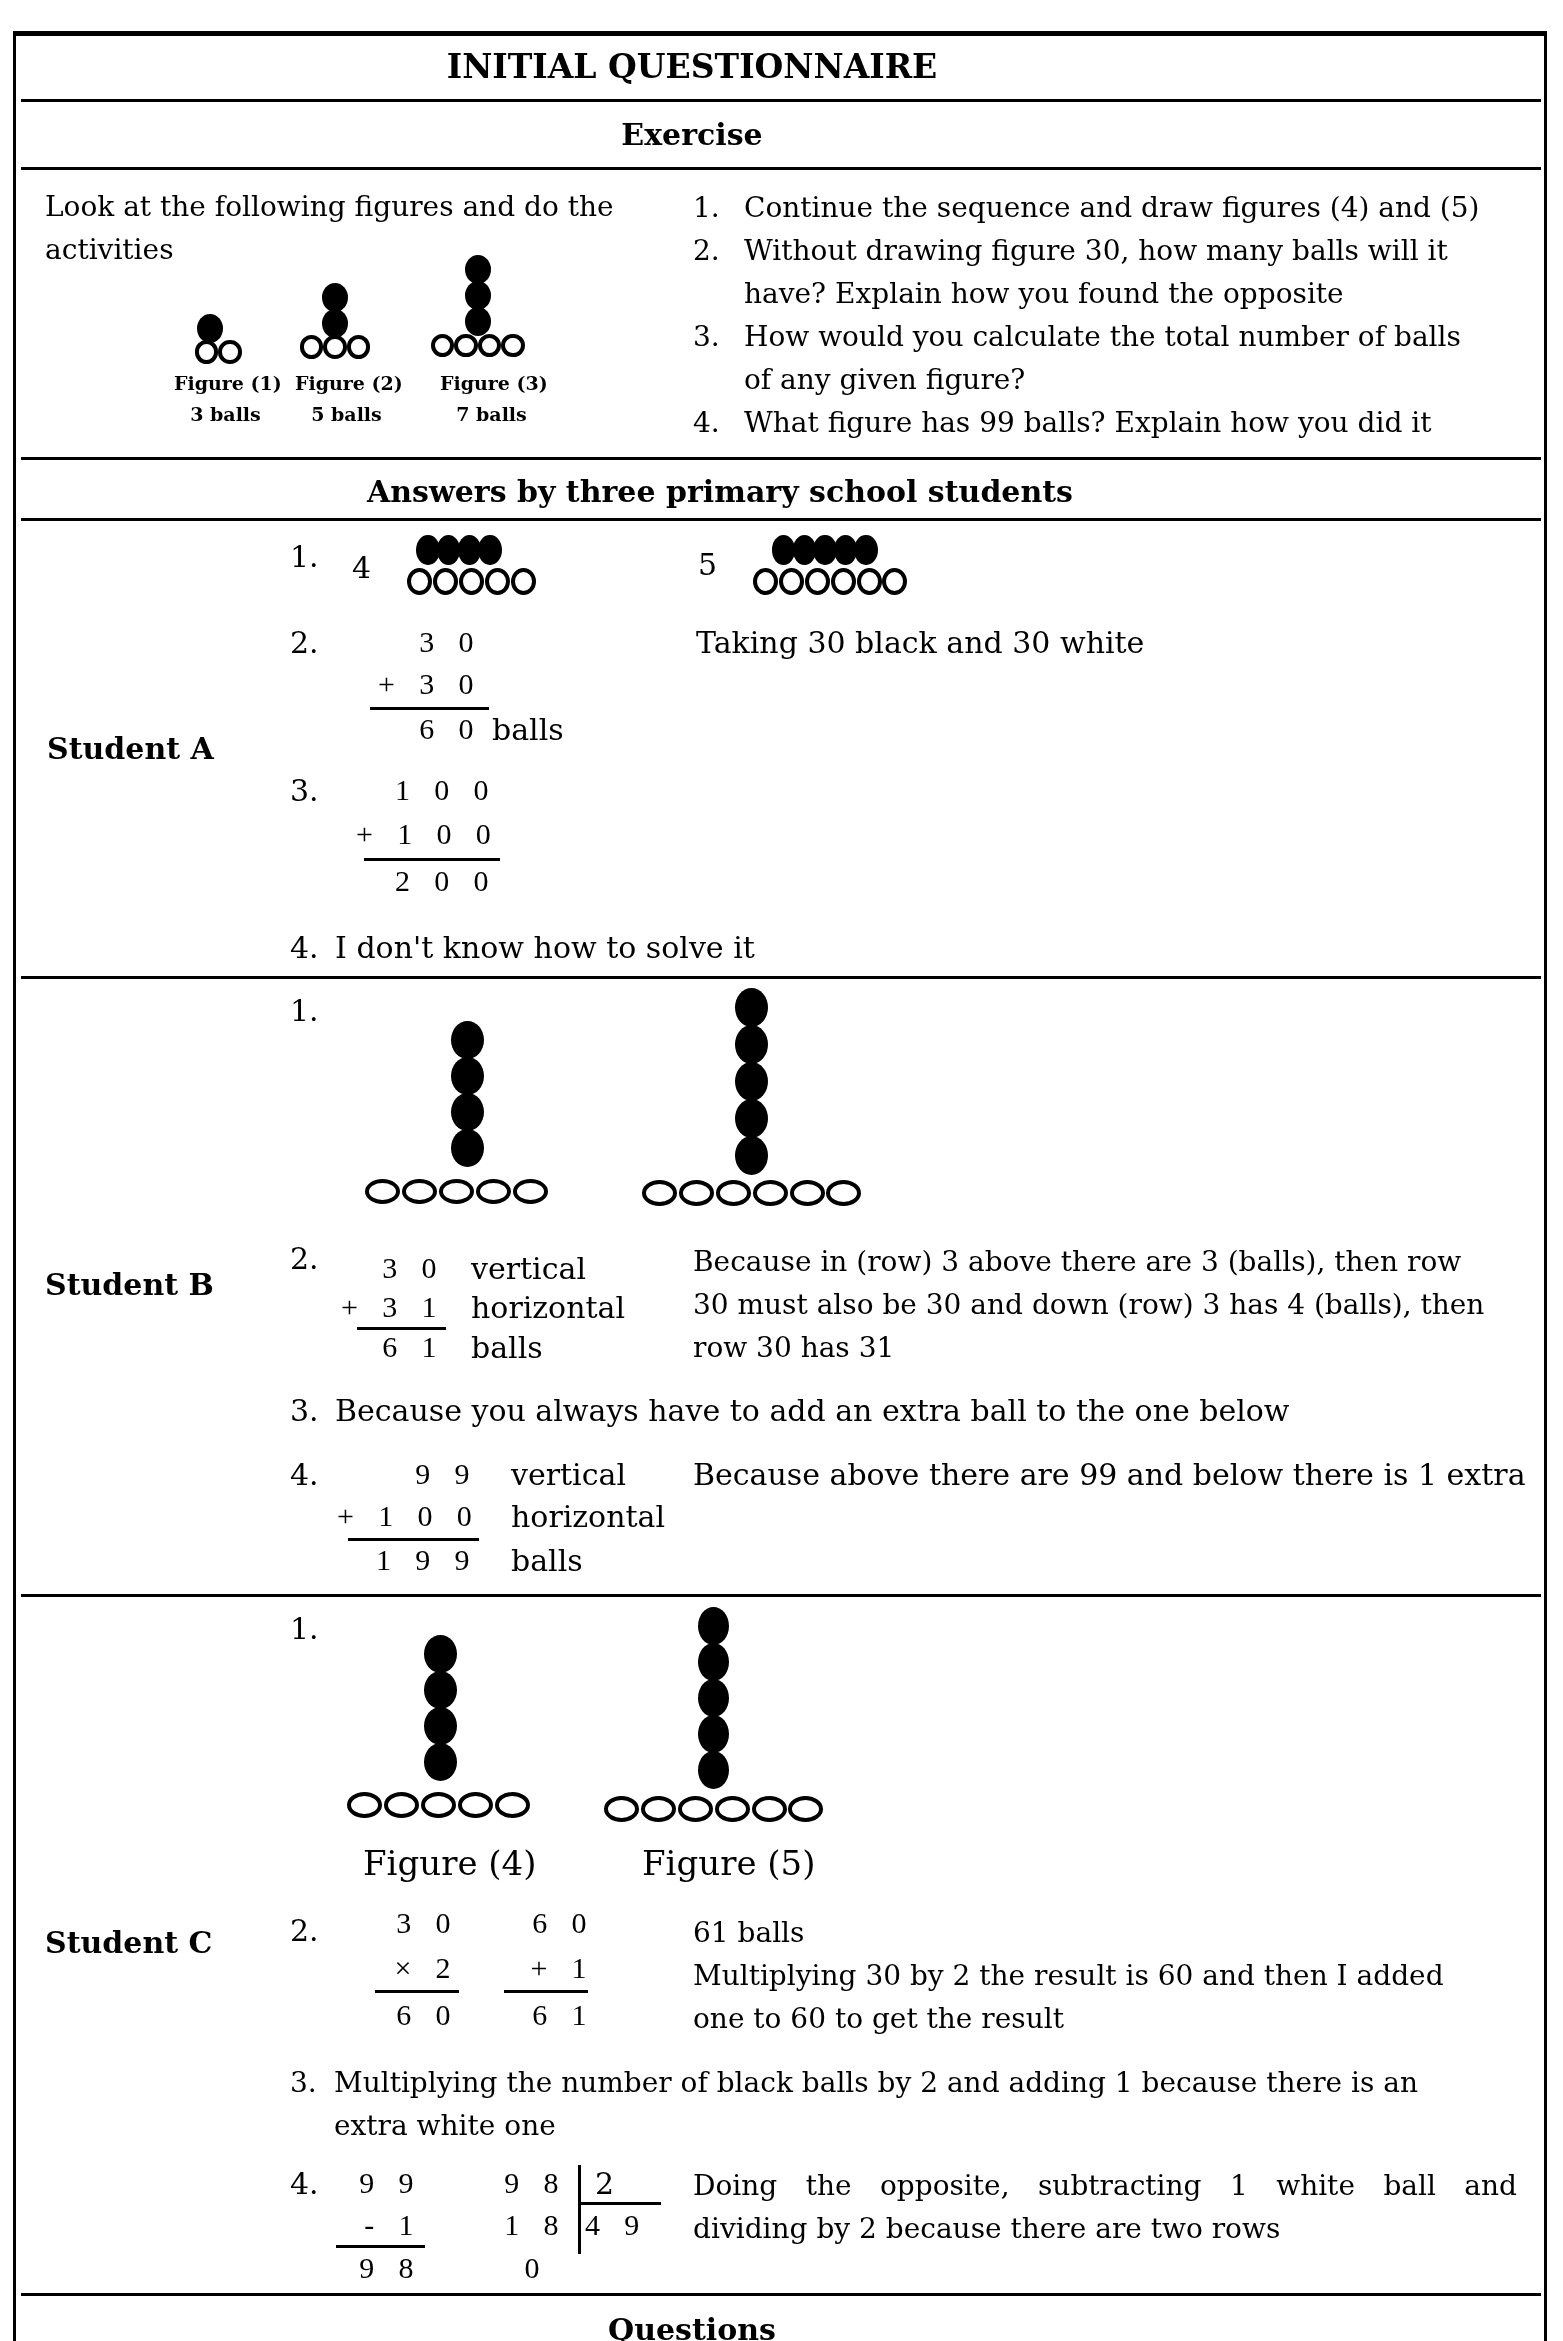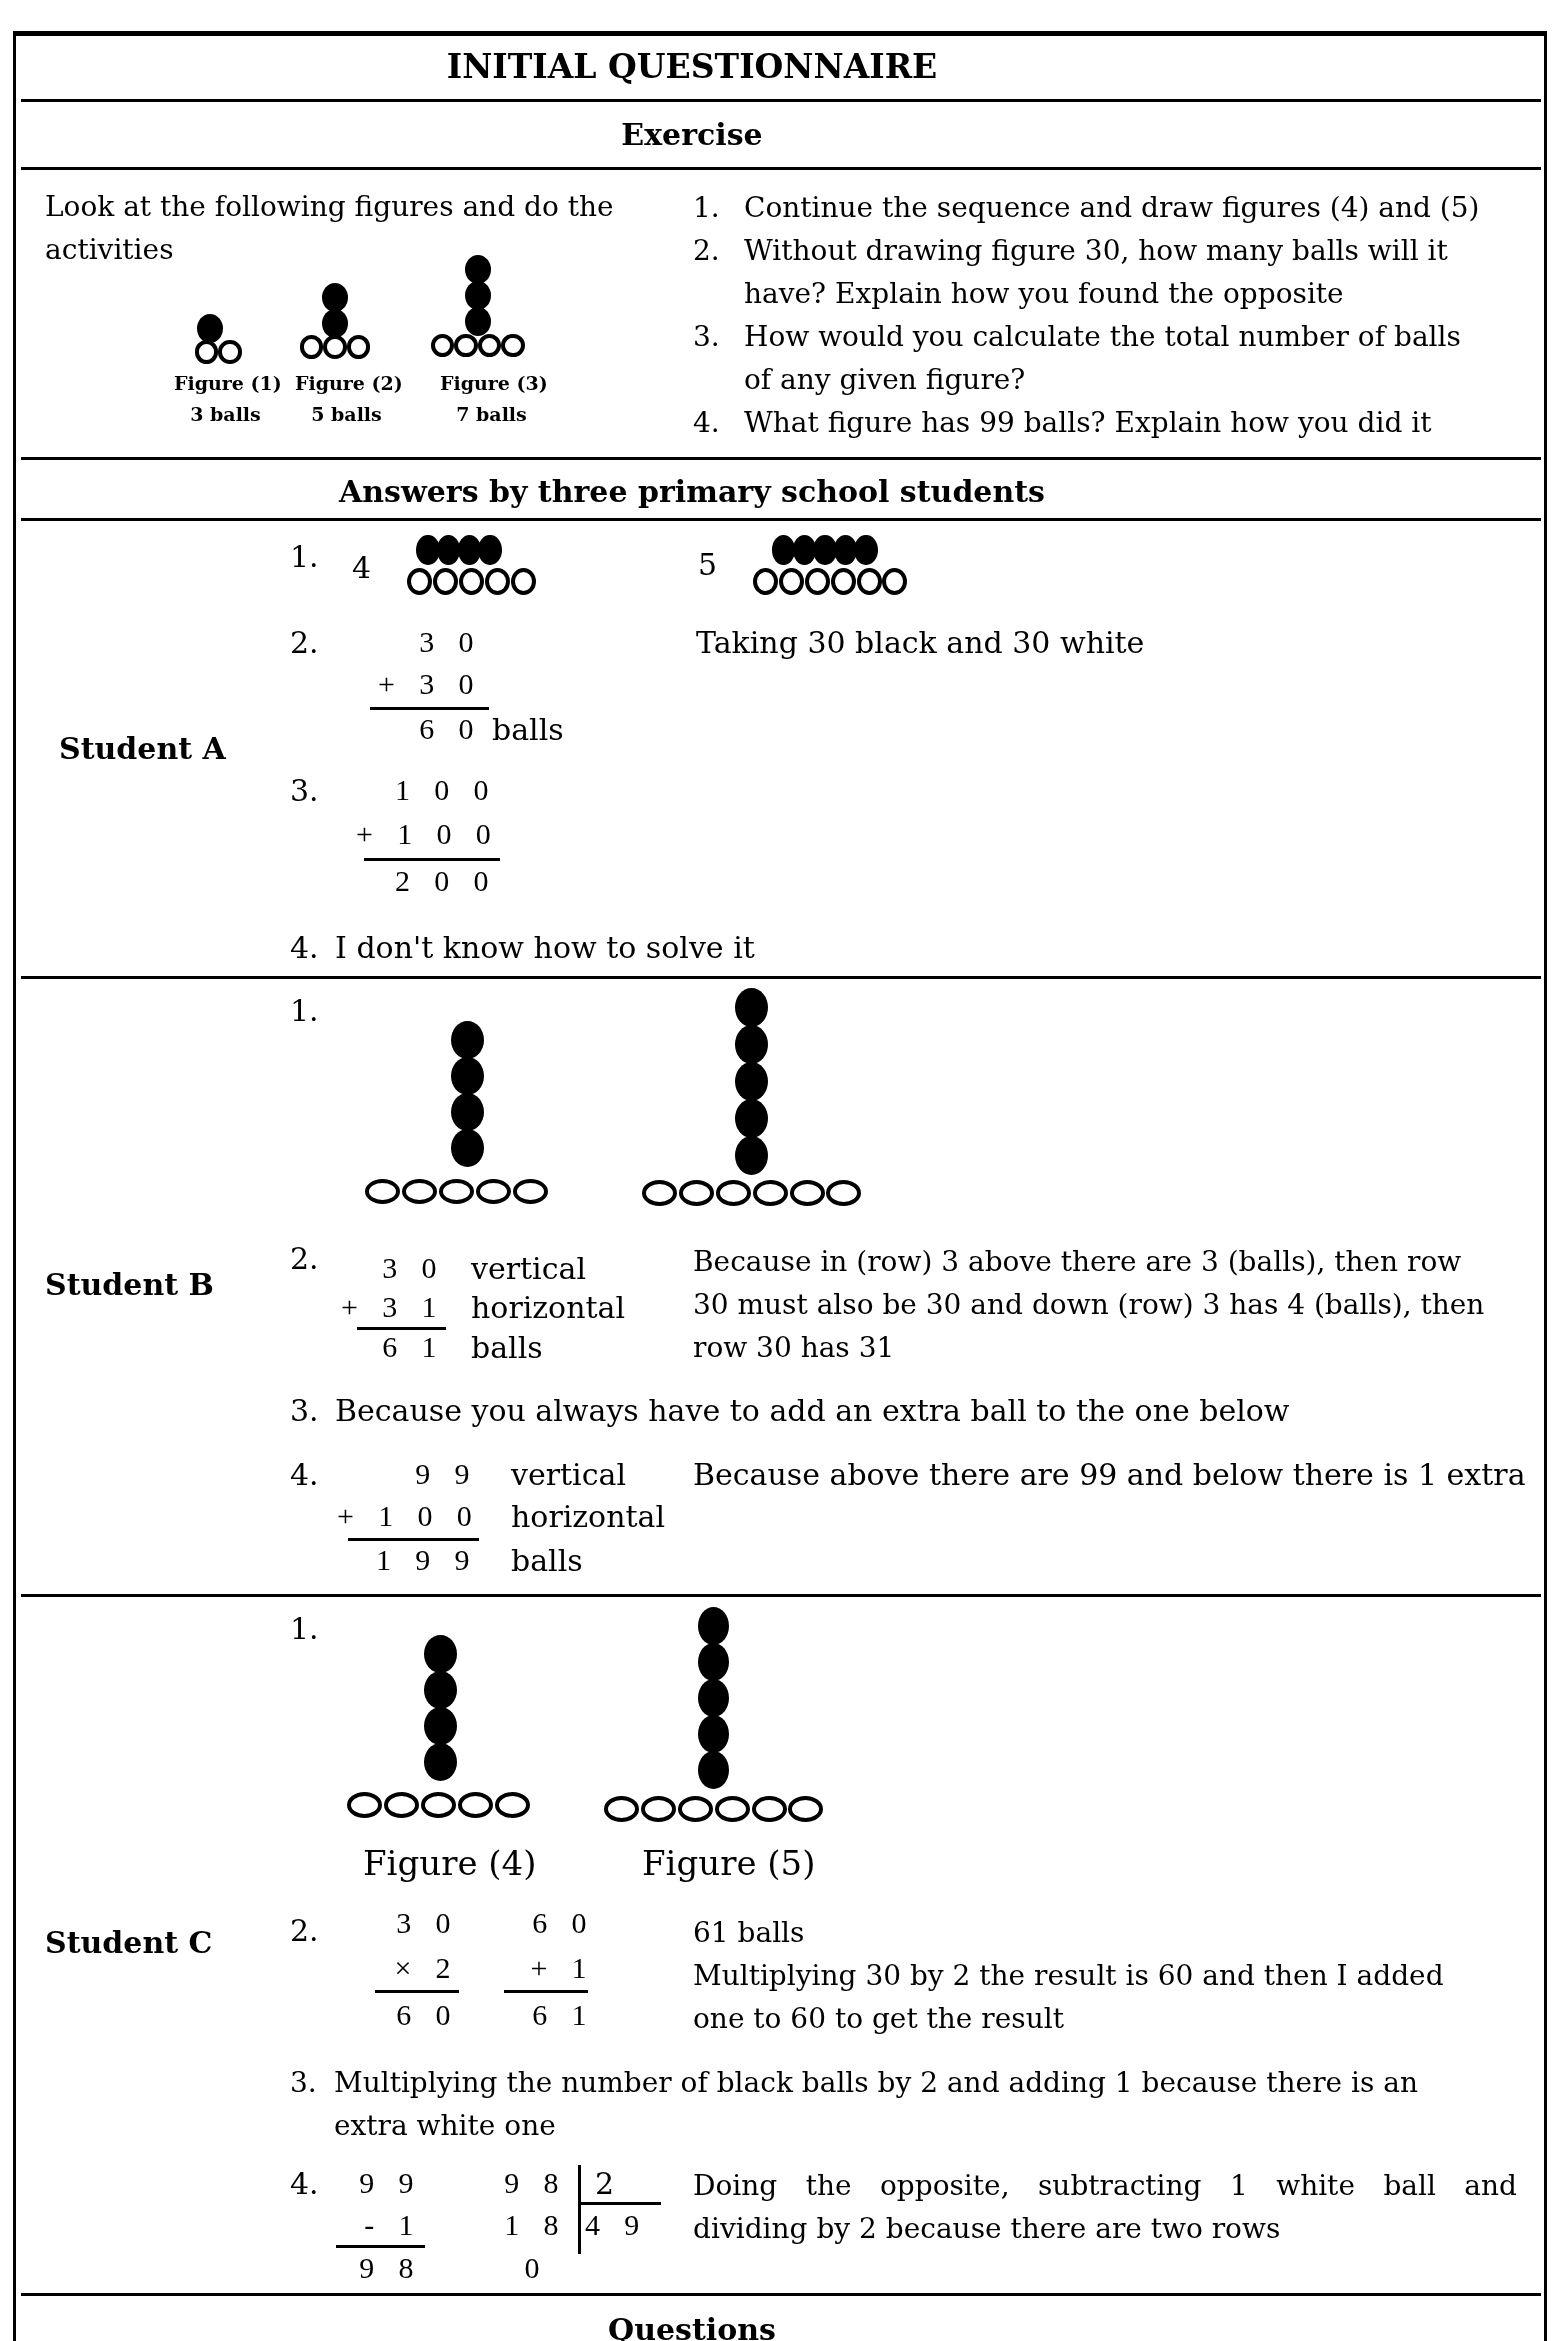--- a/index.html
+++ b/index.html
@@ -98,24 +98,24 @@
   </div>
   <div style="padding-left:51px;">of any given figure?</div>
   <div style="display:flex;">
     <span style="width:51px;">4.</span>
     <span>What figure has 99 balls? Explain how you did it</span>
   </div>
 </div>
 
 <div class="hr" style="top:457px;"></div>
 
-<div class="center head" style="top:474px;">Answers by three primary school students</div>
+<div class="center head" style="top:474px;padding-left:28px;">Answers by three primary school students</div>
 <div class="hr" style="top:518px;"></div>
 
-<div class="abs student" style="left:59px; top:731px;text-align:center;">Student A</div>
+<div class="abs student" style="left:47px; top:731px;text-align:center;">Student A</div>
 
 <div class="abs num" style="left:290px; top:539px;">1.</div>
 <div class="abs num" style="left:352px; top:550px;">4</div>
 <div class="fig" style="left:407px; top:535px;">
   <div class="row" style="margin-left:9.4px;">
     <div class="bk" style="width:23.4px;height:30px;margin-right:-2.8px;"></div>
     <div class="bk" style="width:23.4px;height:30px;margin-right:-2.8px;"></div>
     <div class="bk" style="width:23.4px;height:30px;margin-right:-2.8px;"></div>
     <div class="bk" style="width:23.4px;height:30px;"></div>
   </div>

